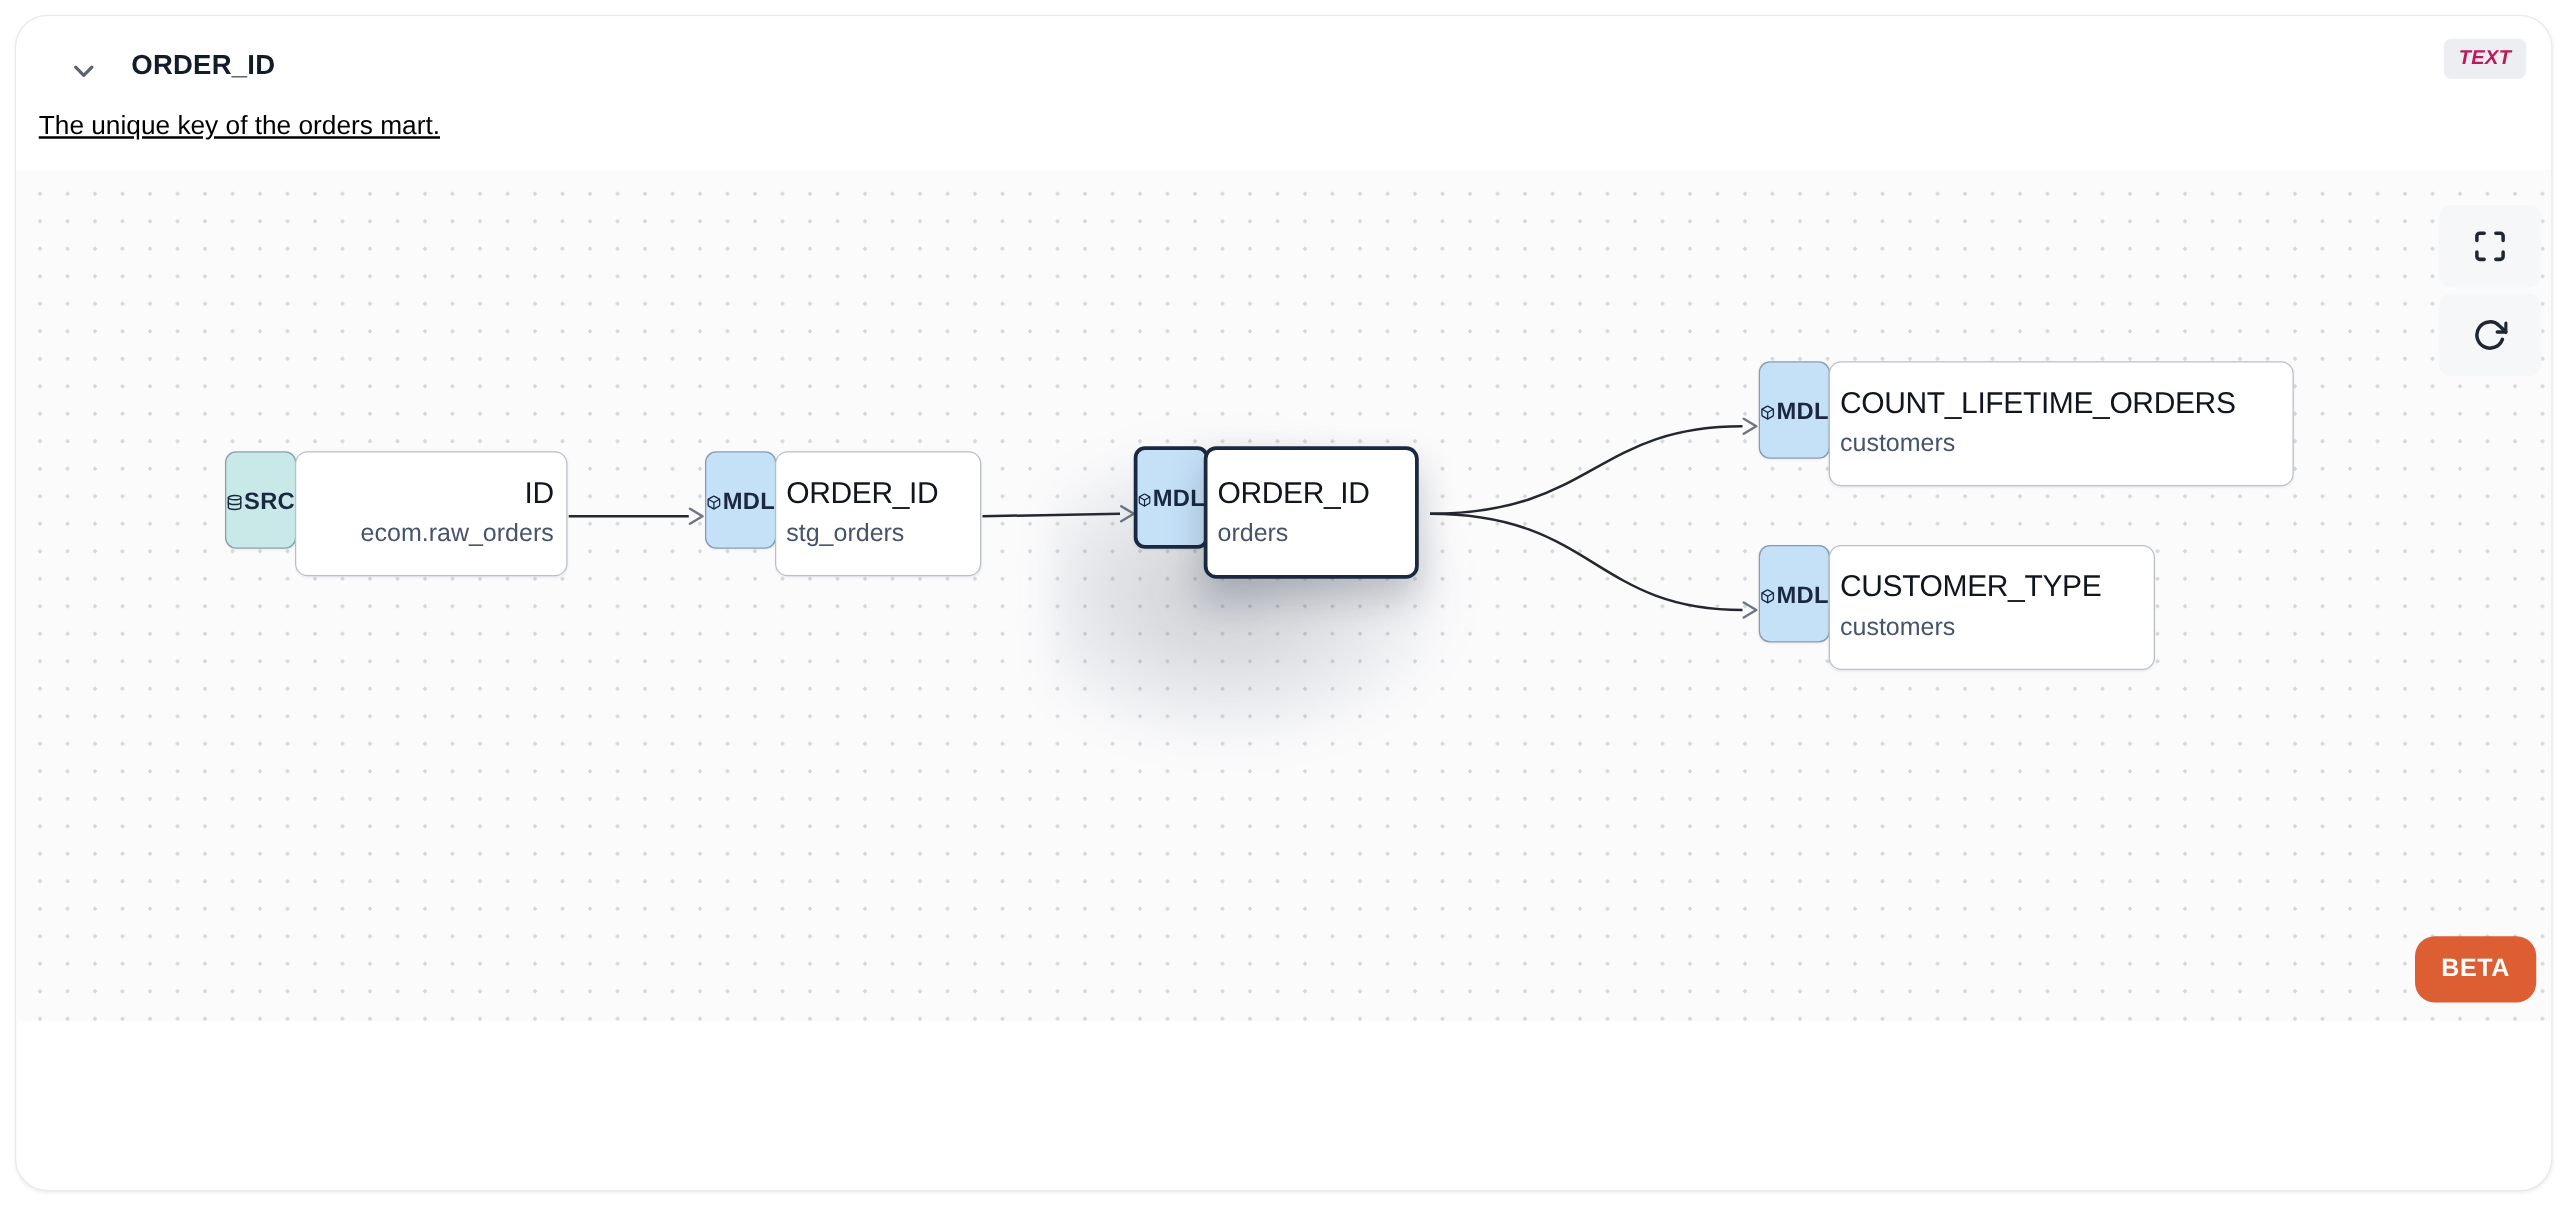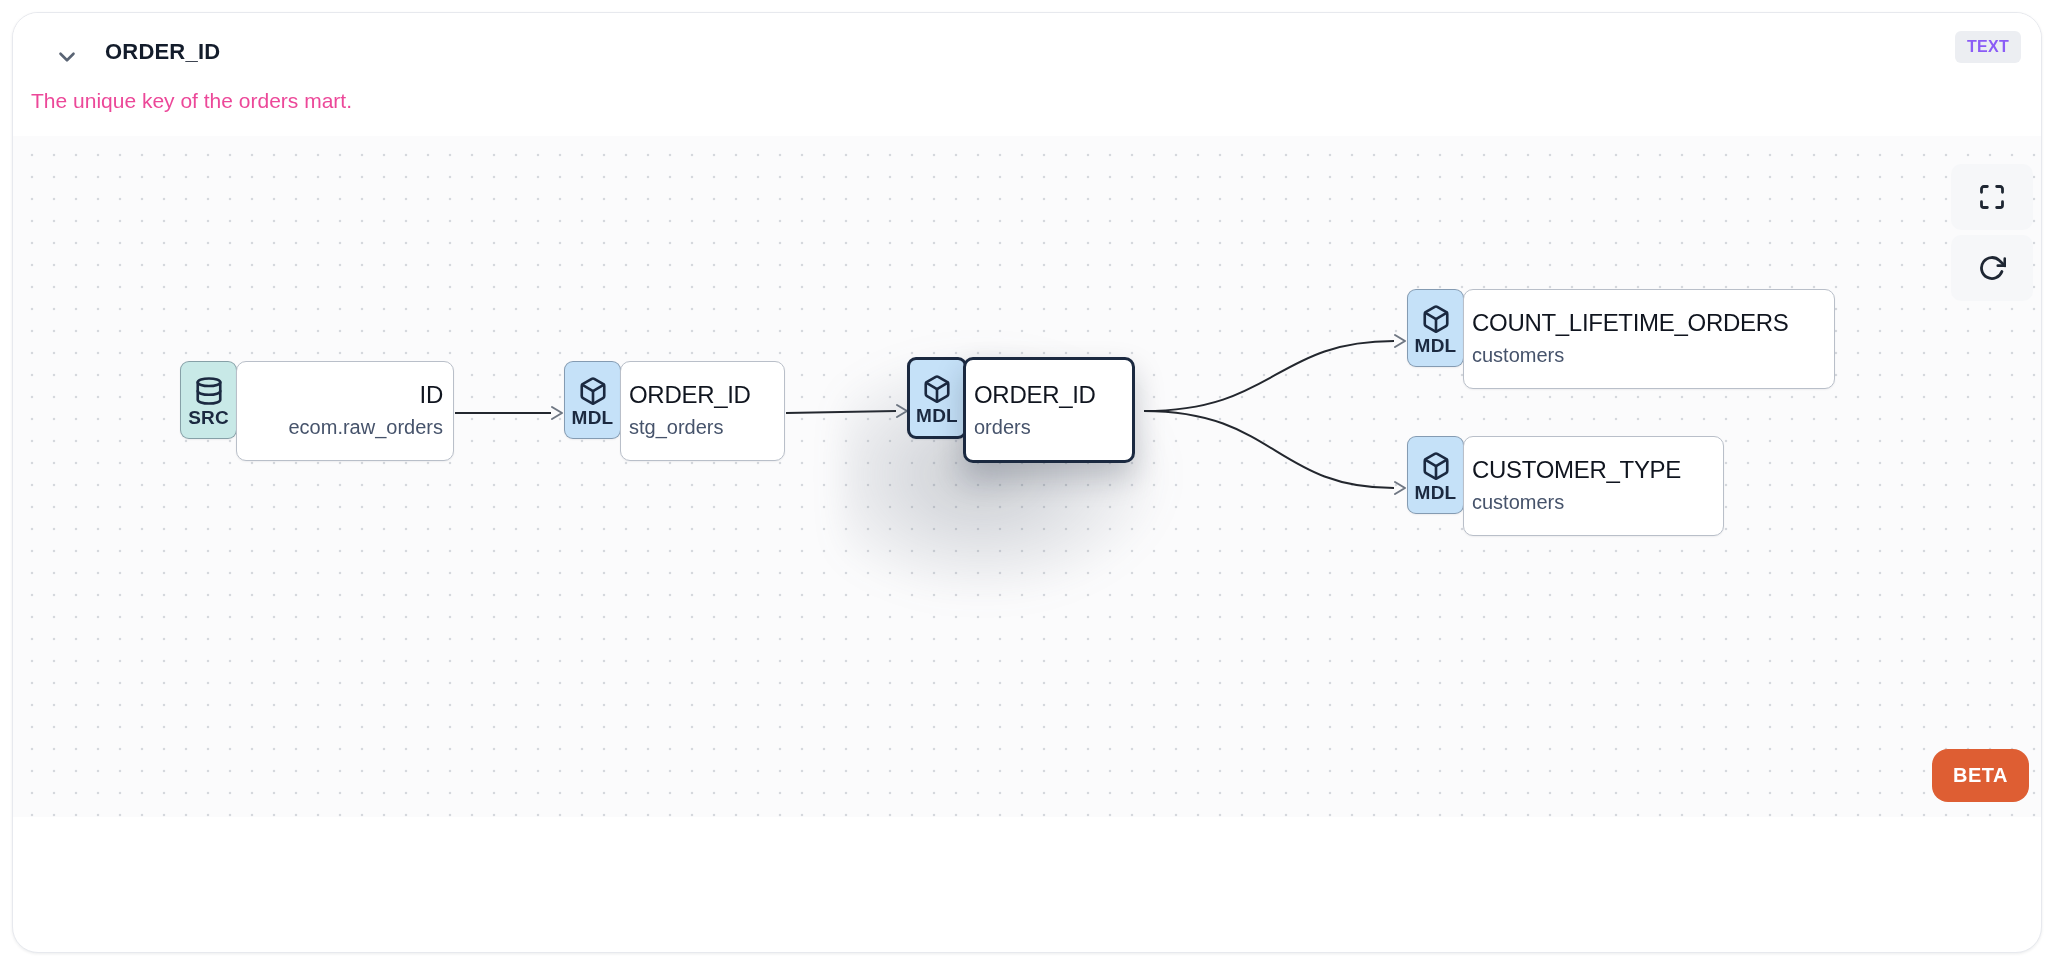--- a/index.html
+++ b/index.html
@@ -10,23 +10,23 @@
     background:#ffffff; border:1px solid #e7e9ee; border-radius:26px;
     box-shadow:0 1px 3px rgba(16,24,40,.08); overflow:hidden; }
 
   
   .card-header { position:relative; height:123px; background:#ffffff; }
   .chevron-btn { position:absolute; left:38px; top:29px; width:32px; height:32px;
     background:none; border:none; cursor:pointer; color:#5a6474; }
   .chevron-btn svg { width:26px; height:26px; }
   .page-title { position:absolute; left:92px; top:26px; font-size:22px; font-weight:700;
     color:#131c2b; letter-spacing:.2px; }
-  .type-badge { position:absolute; right:20px; top:18px; background:#eceef2; color:#8b5cf6;
-    font-size:16px; font-weight:600; padding:7px 12px; border-radius:6px; letter-spacing:.3px; }
-  .description { position:absolute; left:18px; top:76px; font-size:21px; color:#ec4899; }
+  .type-badge { position:absolute; right:20px; top:18px; background:#eceef2; color:#be185d;
+    font-size:16px; font-weight:600; padding:7px 12px; border-radius:6px; letter-spacing:.3px;font-style:italic; }
+  .description { position:absolute; left:18px; top:76px; font-size:21px; color:#000000;text-decoration:underline; }
 
   
   .tests-section { height:137px; background:#f2f4f7; padding:25px 0 0 30px; }
   .test-row { display:flex; align-items:center; margin-bottom:31px; }
   .check { width:22px; height:22px; margin-right:15px; flex:0 0 auto; }
   .check svg { width:22px; height:22px; display:block; }
   .test-link { font-size:20px; font-weight:600; color:#25695f; text-decoration:underline;
     text-underline-offset:4px; letter-spacing:.3px; }
 
   
@@ -39,21 +39,21 @@
 
   
   #nodes-layer { position:absolute; inset:0; z-index:2; }
   .node { position:absolute; cursor:pointer; }
   .node .halo { display:none; }
   .node.selected .halo { display:block; position:absolute; left:-70px; top:-20px;
     width:340px; height:260px; z-index:-1; filter:blur(14px);
     background:radial-gradient(ellipse at 42% 52%, rgba(85,95,112,.30), rgba(85,95,112,0) 68%); }
   .node .badge { position:absolute; left:0; top:0; width:57px; height:78px;
     border-radius:9px; border:1px solid rgba(27,41,64,.38);
-    display:flex; flex-direction:column; align-items:center; justify-content:center;
+    display:flex; flex-direction:row; align-items:center; justify-content:center;
     gap:1px; padding-top:4px; box-shadow:0 1px 2px rgba(16,24,40,.06); }
   .node.mdl .badge { background:#c5e1f8; }
   .node.src .badge { background:#c8e9e7; }
   .node .badge .icon { width:30px; height:30px; color:#1b2940; }
   .node .badge-label { font-size:19px; font-weight:600; color:#1b2940; letter-spacing:.2px; }
   .node .body { position:absolute; left:56px; top:0; height:100px; background:#ffffff;
     border:1px solid #b9bfc9; border-radius:10px; padding:17px 10px 0 8px;
     box-shadow:0 1px 2px rgba(16,24,40,.06); white-space:nowrap; }
   .node-title { font-size:24px; font-weight:500; color:#10151f; letter-spacing:-.3px; line-height:32px; }
   .node-subtitle { font-size:20px; color:#46536b; line-height:30px; margin-top:1px; }

